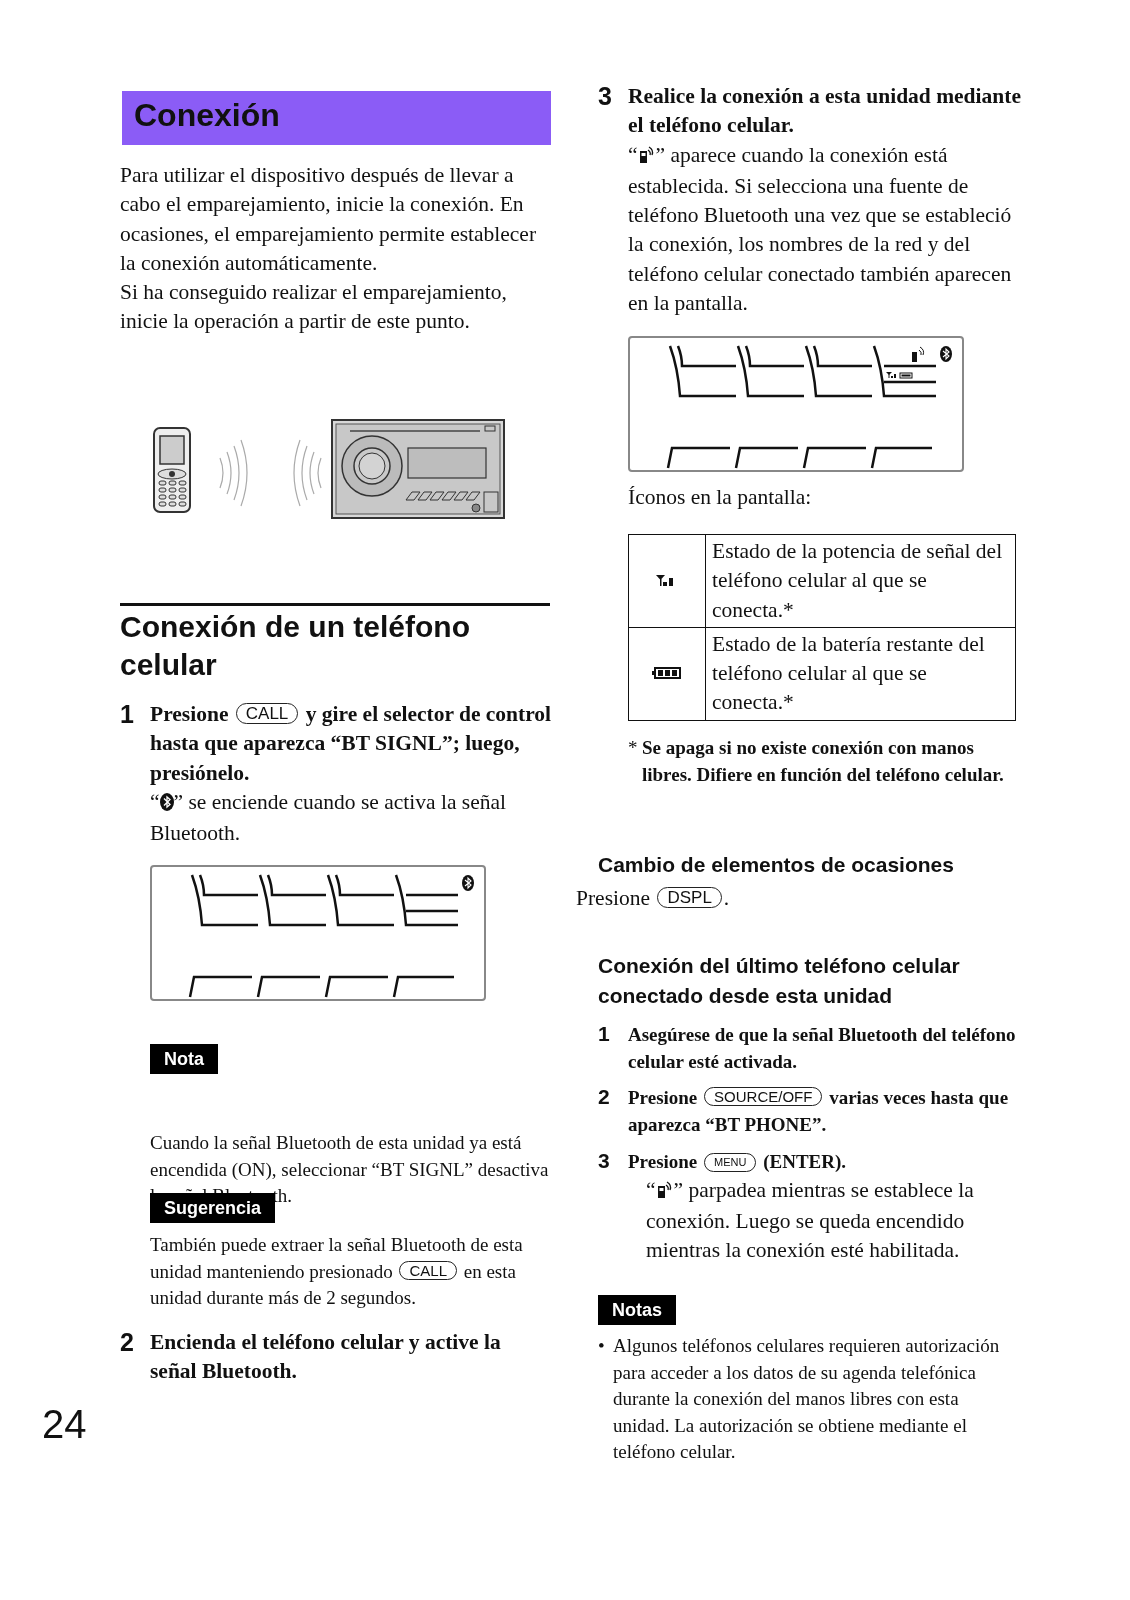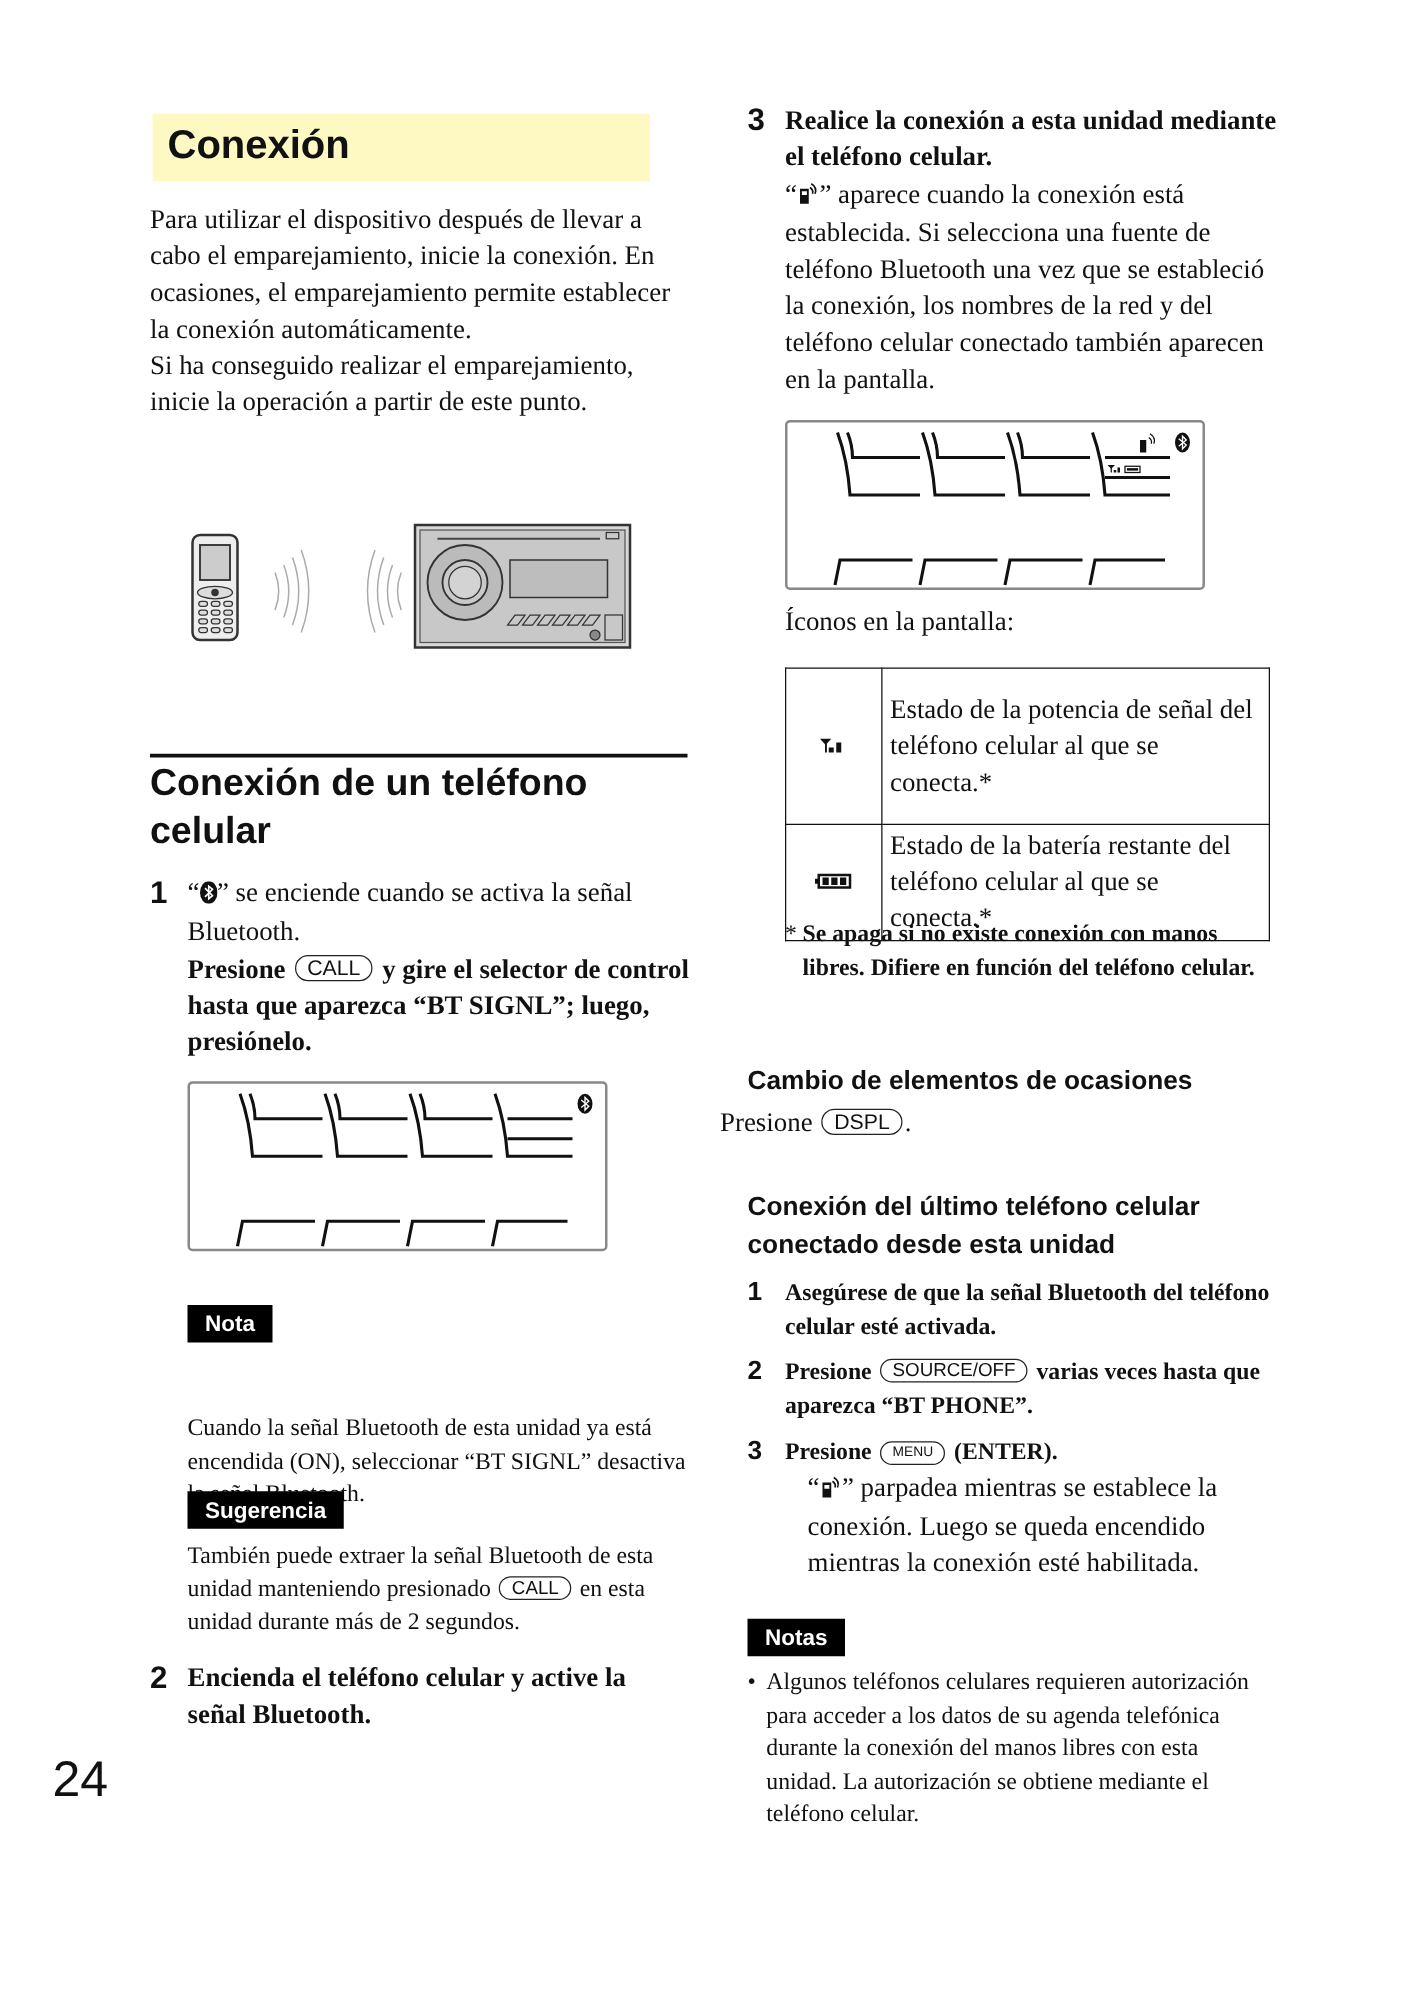--- a/index.html
+++ b/index.html
@@ -3,21 +3,21 @@
 <meta charset="utf-8">
 <style>
   html,body{margin:0;padding:0;background:#fff;}
   body{width:1130px;height:1600px;position:relative;overflow:hidden;color:#111;
        font-family:"Liberation Serif","DejaVu Serif",serif;}
   .abs{position:absolute;}
   .sans{font-family:"Liberation Sans","DejaVu Sans",sans-serif;}
   .body-text{font-size:21.5px;line-height:29.3px;}
   .small-text{font-size:19px;line-height:26.5px;}
   .bold{font-weight:bold;}
-  .title-bar{left:122px;top:91px;width:398px;height:54px;background:#fef9c3;}
+  .title-bar{left:122px;top:91px;width:429px;height:54px;background:#8b5cf6;}
   .title-bar span{position:absolute;left:12px;top:6px;font-size:32px;font-weight:bold;
        font-family:"Liberation Sans","DejaVu Sans",sans-serif;}
   .h2{font-family:"Liberation Sans","DejaVu Sans",sans-serif;font-weight:bold;font-size:30px;line-height:38px;}
   .h3{font-family:"Liberation Sans","DejaVu Sans",sans-serif;font-weight:bold;font-size:21px;line-height:30px;}
   .step-num{font-family:"Liberation Sans","DejaVu Sans",sans-serif;font-weight:bold;font-size:25px;}
   .step-num-s{font-family:"Liberation Sans","DejaVu Sans",sans-serif;font-weight:bold;font-size:21px;}
   .key{display:inline-block;border:1.5px solid #222;border-radius:11px;padding:0 9px;
        font-family:"Liberation Sans","DejaVu Sans",sans-serif;font-weight:normal;font-size:17px;line-height:19px;
        vertical-align:2px;margin:0 2px;}
   .tag{background:#000;color:#ffffff;font-family:"Liberation Sans","DejaVu Sans",sans-serif;font-weight:bold;
@@ -91,30 +91,30 @@
     <circle cx="326" cy="90" r="4" fill="#888" stroke="#333"></circle>
     <rect x="334" y="74" width="14" height="20" fill="none" stroke="#333"></rect>
   </svg>
 </div>
 
 <div class="abs" style="left:120px;top:603px;width:430px;height:3px;background:#111;"></div>
 <div class="abs h2" style="left:120px;top:608px;width:430px;">Conexión de un teléfono celular</div>
 
 <div class="abs" style="left:120px;top:700px;width:440px;">
   <span class="abs step-num" style="left:0;top:0;">1</span>
+  <div class="body-text bold" style="margin-left:30px;">
+    <span>Presione</span>
+    <span class="key">CALL</span>
+    <span>y gire el selector de control hasta que aparezca “BT SIGNL”; luego, presiónelo.</span>
+  </div>
   <div class="body-text" style="margin-left:30px;">
     <span>“</span><span class="inline-icon"><svg width="14" height="18" viewBox="0 0 14 18">
           <ellipse cx="7" cy="9" rx="7" ry="9" fill="#111"></ellipse>
           <path d="M4 5.5 L10 11.5 L7 14 V4 L10 6.5 L4 12.5" fill="none" stroke="#fff" stroke-width="1.3"></path>
         </svg></span><span>” se enciende cuando se activa la señal Bluetooth.</span>
-  </div>
-  <div class="body-text bold" style="margin-left:30px;">
-    <span>Presione</span>
-    <span class="key">CALL</span>
-    <span>y gire el selector de control hasta que aparezca “BT SIGNL”; luego, presiónelo.</span>
   </div>
 </div>
 
 <div class="abs lcd" style="left:150px;top:865px;width:332px;height:132px;">
   <svg width="332" height="132" viewBox="0 0 332 132">
     <g fill="none" stroke="#111" stroke-width="2.5">
       <path d="M40 8 Q48 30 50 58 H106"></path>
         <path d="M48 8 Q52 18 52 28 H106"></path>
       <path d="M108 8 Q116 30 118 58 H174"></path>
         <path d="M116 8 Q120 18 120 28 H174"></path>
@@ -202,21 +202,21 @@
   <tbody>
       <tr>
     <td style="width:74px;vertical-align:middle;text-align:center;">
       <svg width="24" height="14" viewBox="0 0 24 14">
             <path d="M1 2 h9 l-4.5 5 z" fill="#111"></path>
             <rect x="5" y="6" width="1.5" height="7" fill="#111"></rect>
             <rect x="8" y="9" width="4" height="4" fill="#111"></rect>
             <rect x="14" y="5" width="4" height="8" fill="#111"></rect>
           </svg>
     </td>
-    <td style="padding:18px 6px;">Estado de la potencia de señal del teléfono celular al que se conecta.*</td>
+    <td style="padding:2px 6px;">Estado de la potencia de señal del teléfono celular al que se conecta.*</td>
   </tr>
   <tr>
     <td style="vertical-align:middle;text-align:center;">
       <svg width="30" height="14" viewBox="0 0 30 14">
             <rect x="3" y="2" width="25" height="10" fill="none" stroke="#111" stroke-width="2"></rect>
             <rect x="0" y="5" width="3" height="4" fill="#111"></rect>
             <rect x="6" y="4" width="5" height="6" fill="#111"></rect>
             <rect x="13" y="4" width="5" height="6" fill="#111"></rect>
             <rect x="20" y="4" width="5" height="6" fill="#111"></rect>
           </svg>

